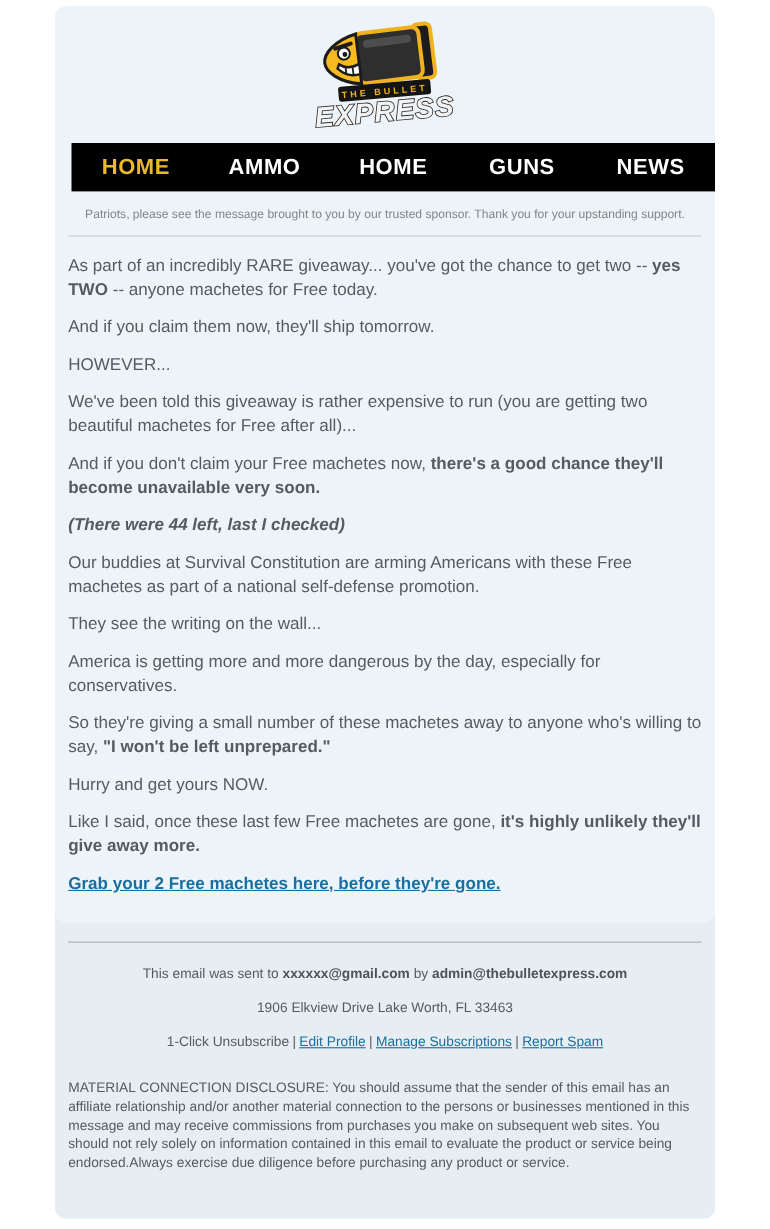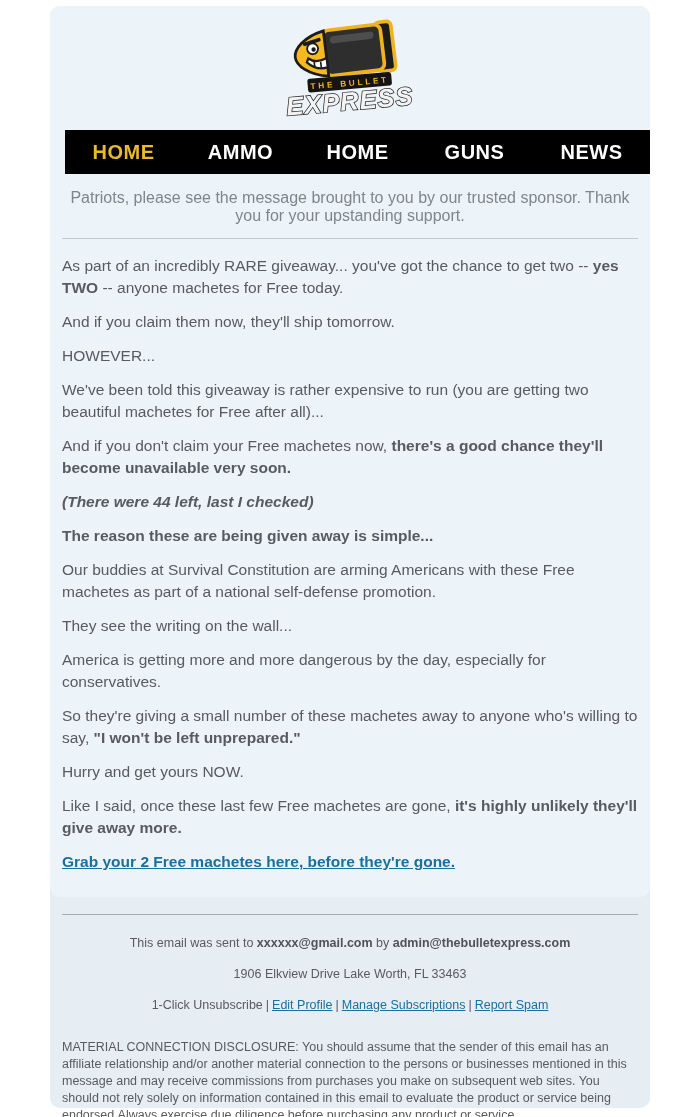--- a/index.html
+++ b/index.html
@@ -30,21 +30,21 @@
     display:flex; align-items:center;margin-left:15px;
   }
   .nav-item {
     flex:1; text-align:center;
     font-size:20px; font-weight:bold; color:#ffffff;
     letter-spacing:0.5px; cursor:pointer;
   }
   .nav-item.active { color:#e9ba2a; }
   .sponsor {
     padding:15px 14px 13px;
-    font-size:16px; color:#7e868c; text-align:center;
+    font-size:11px; color:#7e868c; text-align:center;
   }
   .rule { border:none; border-top:1px solid #c3cbd1; margin:0 12px; }
   .content {
     padding:16px 12px 12px;
     color:#565b60; font-size:15.5px; line-height:22px;
   }
   .content p { margin:0 0 12px; }
   .content b { font-weight:bold; }
   .content .em { font-style:italic;font-weight:bold; }
   .content a, .body-link {
@@ -105,21 +105,20 @@
     <div class="sponsor">Patriots, please see the message brought to you by our trusted sponsor. Thank you for your upstanding support.</div>
     <hr class="rule">
 
     <div class="content">
       <p><span>As part of an incredibly RARE giveaway... you've got the chance to get two -- </span><b>yes TWO</b><span> -- anyone machetes for Free today.</span></p>
       <p>And if you claim them now, they'll ship tomorrow.</p>
       <p>HOWEVER...</p>
       <p>We've been told this giveaway is rather expensive to run (you are getting two beautiful machetes for Free after all)...</p>
       <p><span>And if you don't claim your Free machetes now, </span><b>there's a good chance they'll become unavailable very soon.</b></p>
       <p class="em">(There were 44 left, last I checked)</p>
-      <p><b>The reason these are being given away is simple...</b></p>
       <p>Our buddies at Survival Constitution are arming Americans with these Free machetes as part of a national self-defense promotion.</p>
       <p>They see the writing on the wall...</p>
       <p>America is getting more and more dangerous by the day, especially for conservatives.</p>
       <p><span>So they're giving a small number of these machetes away to anyone who's willing to say, </span><b>"I won't be left unprepared."</b></p>
       <p>Hurry and get yours NOW.</p>
       <p><span>Like I said, once these last few Free machetes are gone, </span><b>it's highly unlikely they'll give away more.</b></p>
       <p><a class="body-link">Grab your 2 Free machetes here, before they're gone.</a></p>
     </div>
   </div>
 

